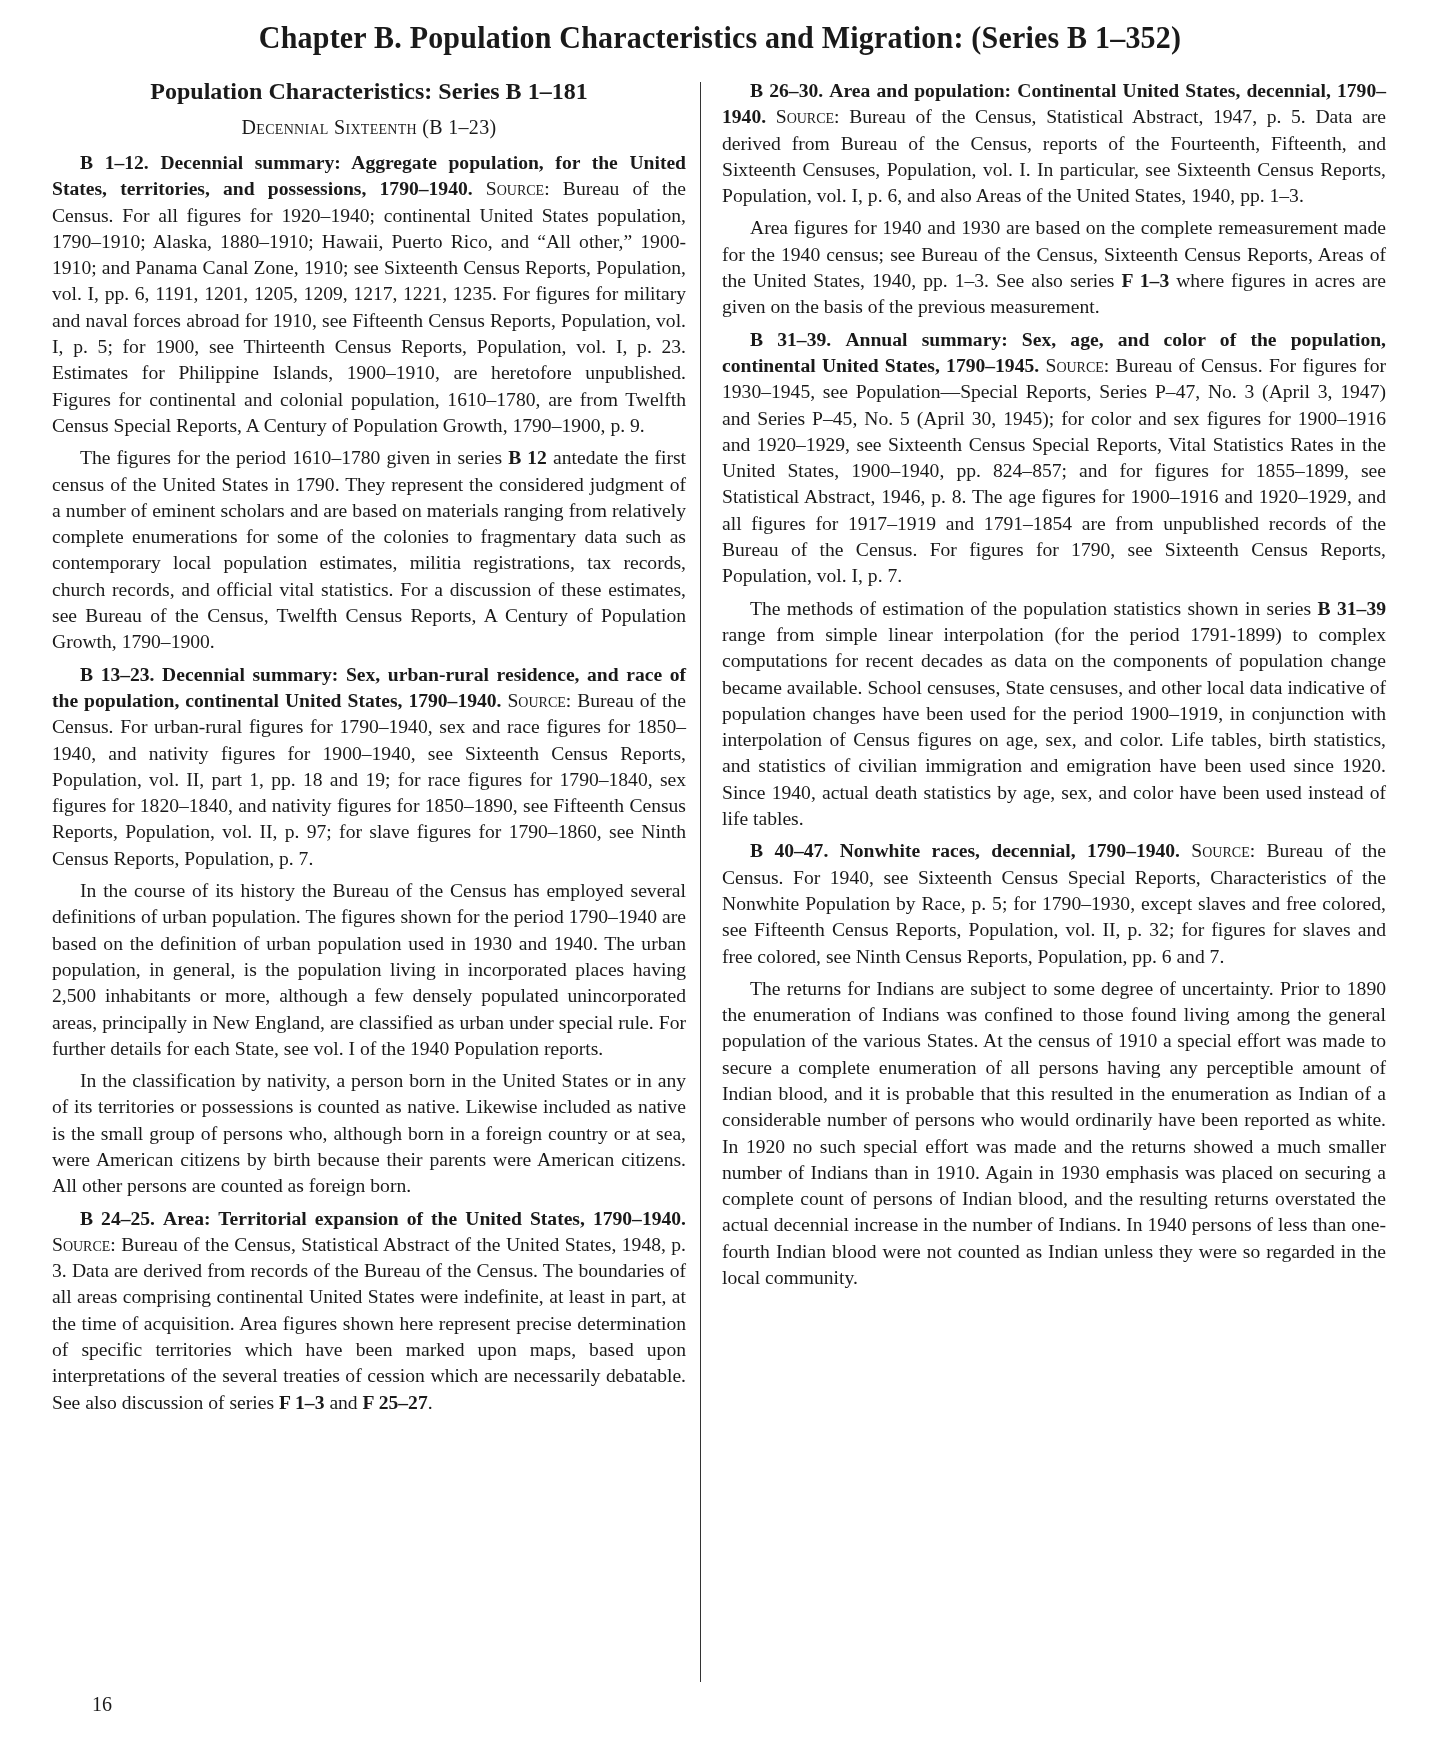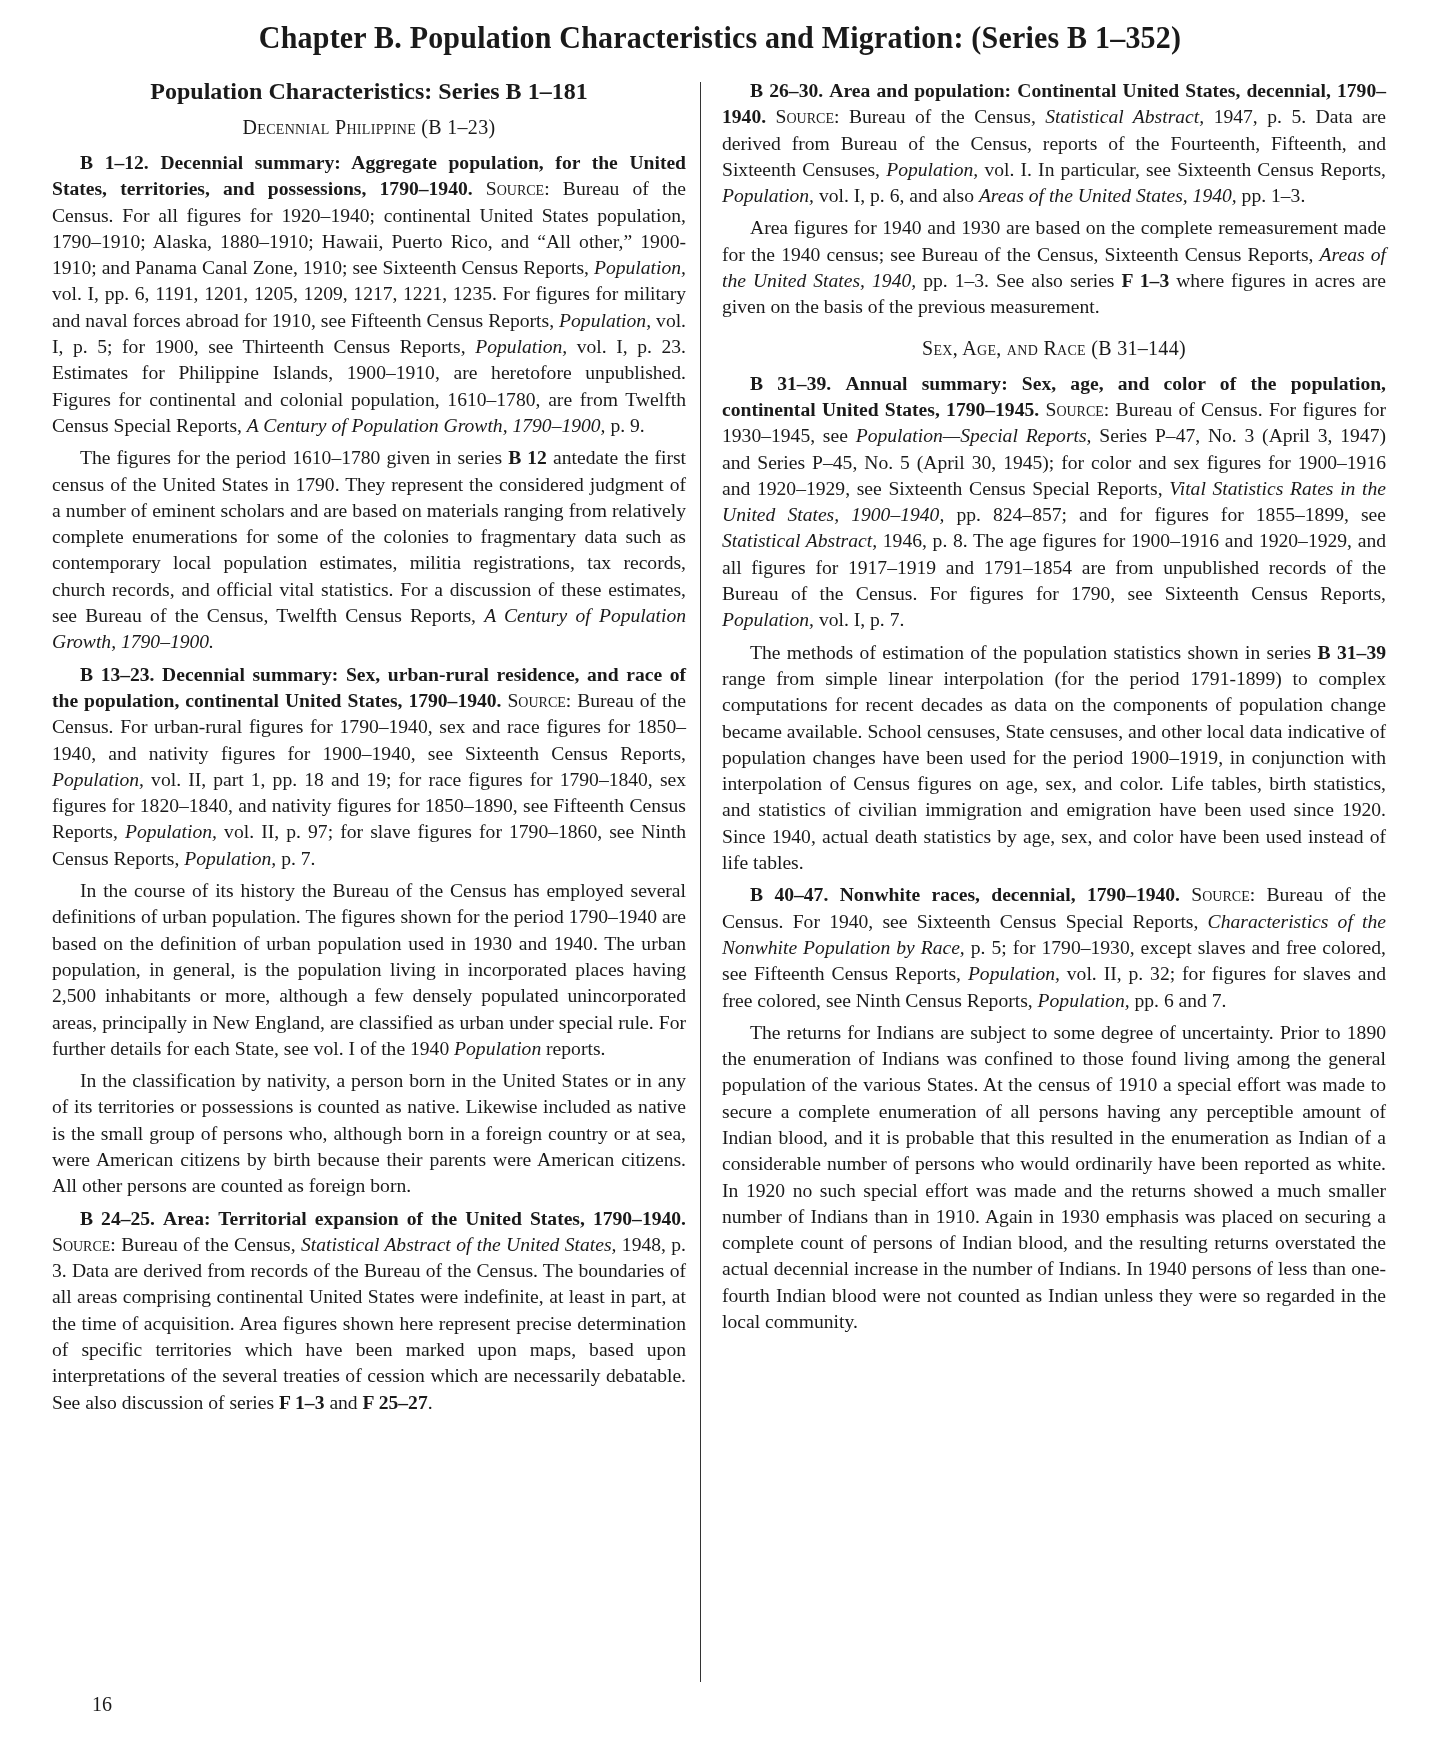--- a/index.html
+++ b/index.html
@@ -54,42 +54,42 @@
       font-variant: small-caps;
       font-size: 20px;
       line-height: 26px;
       margin: 8px 0 10px 0;
       letter-spacing: 0.3px;
     }
     .sub-heading .num { font-variant: normal; }
     p { margin: 0 0 6px 0; text-indent: 28px; }
     p.entry { text-indent: 28px; }
     .b { font-weight: bold; }
-    .i { font-style: italic; }
+    .i { }
     .sc { font-variant: small-caps; }
     .page-number {
       position: absolute;
       left: 92px;
       top: 1693px;
       font-family: Liberation Serif, serif;
       font-size: 20px;
     }
   </style>
 </head>
 <body>
 
 <div class="chapter-title">Chapter B. Population Characteristics and Migration: (Series B 1–352)</div>
 
 <div class="col-divider"></div>
 
 <div class="col col-left">
   <div class="section-title">Population Characteristics: Series B 1–181</div>
 
   <div class="sub-heading">
-    <span>Decennial Philippine</span>
+    <span>Decennial Sixteenth</span>
     <span class="num">(B 1–23)</span>
   </div>
 
   <p class="entry">
     <span class="b">B 1–12.</span>
     <span class="b">Decennial summary: Aggregate population, for the United States, territories, and possessions, 1790–1940.</span>
     <span class="sc">Source:</span>
     <span>Bureau of the Census. For all figures for 1920–1940; continental United States population, 1790–1910; Alaska, 1880–1910; Hawaii, Puerto Rico, and “All other,” 1900-1910; and Panama Canal Zone, 1910; see Sixteenth Census Reports,</span>
     <span class="i">Population,</span>
     <span>vol. I, pp. 6, 1191, 1201, 1205, 1209, 1217, 1221, 1235. For figures for military and naval forces abroad for 1910, see Fifteenth Census Reports,</span>
@@ -161,24 +161,20 @@
 
 
   <p>
     <span>Area figures for 1940 and 1930 are based on the complete remeasurement made for the 1940 census; see Bureau of the Census, Sixteenth Census Reports,</span>
     <span class="i">Areas of the United States, 1940,</span>
     <span>pp. 1–3. See also series</span>
     <span class="b">F 1–3</span>
     <span>where figures in acres are given on the basis of the previous measurement.</span>
   </p>
 
-  <div class="sub-heading" style="margin-top:14px;">
-    <span>Sex, Age, and Race</span>
-    <span class="num">(B 31–144)</span>
-  </div>
 
   <p class="entry">
     <span class="b">B 31–39.</span>
     <span class="b">Annual summary: Sex, age, and color of the population, continental United States, 1790–1945.</span>
     <span class="sc">Source:</span>
     <span>Bureau of Census. For figures for 1930–1945, see</span>
     <span class="i">Population—Special Reports,</span>
     <span>Series P–47, No. 3 (April 3, 1947) and Series P–45, No. 5 (April 30, 1945); for color and sex figures for 1900–1916 and 1920–1929, see Sixteenth Census Special Reports,</span>
     <span class="i">Vital Statistics Rates in the United States, 1900–1940,</span>
     <span>pp. 824–857; and for figures for 1855–1899, see</span>

